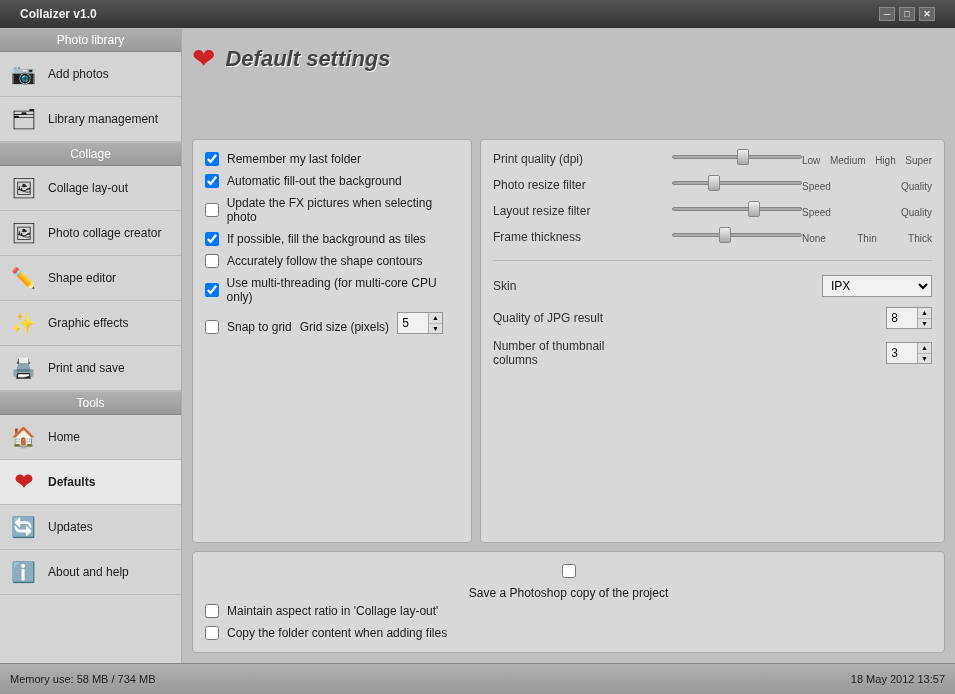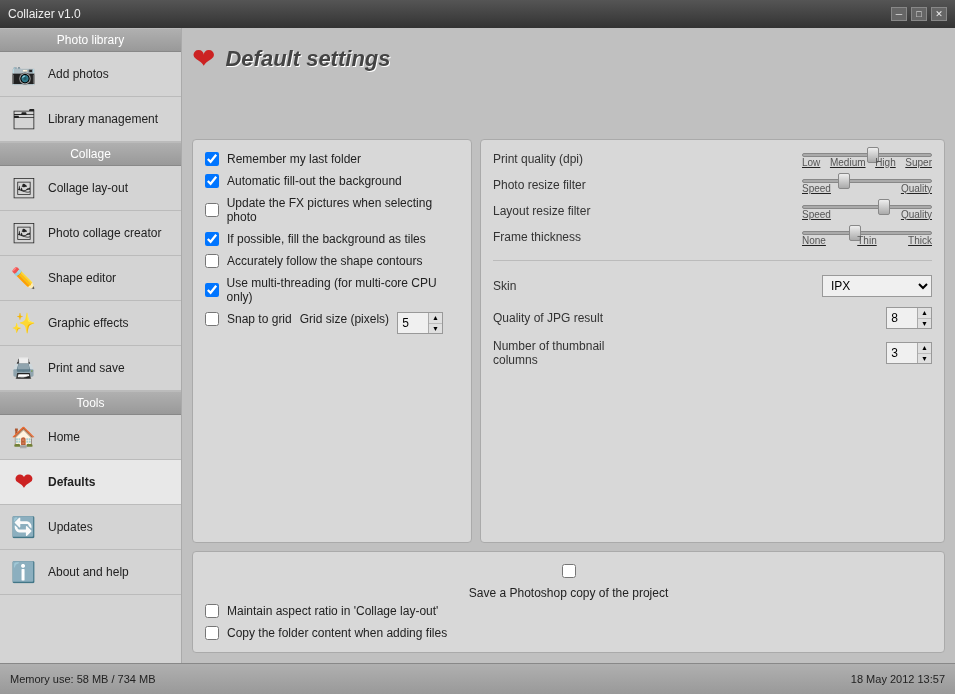--- a/index.html
+++ b/index.html
@@ -13,24 +13,24 @@
       overflow: hidden;
     }
 
     
     .title-bar {
       height: 28px;
       background: linear-gradient(to bottom, #555, #333);
       display: flex;
       align-items: center;
       justify-content: space-between;
-      padding: 0 8px;
+      padding: 0 20px;
       color: #eee;
       font-size: 12px;
-      font-weight: normal;
+      font-weight: bold;
     }
     .title-bar-controls {
       display: flex;
       gap: 4px;
     }
     .title-bar-btn {
       width: 16px;
       height: 14px;
       background: #666;
       border: 1px solid #888;
@@ -183,22 +183,21 @@
       flex-direction: column;
       gap: 2px;
     }
     .slider-label {
       font-size: 12px;
       color: #333;
       margin-bottom: 2px;
     }
     .slider-track-wrap {
       display: flex;
-      flex-direction: column;
-      text-decoration: underline;
+      flex-direction: row;
     }
     input[type="range"] {
       -webkit-appearance: none;
       width: 130px;
       height: 4px;
       background: #aaa;
       border: 1px solid #888;
       border-radius: 2px;
       outline: none;
       cursor: pointer;
@@ -278,21 +277,21 @@
       display: flex;
       align-items: center;
       justify-content: center;
       padding: 0;
     }
     .spin-btn:last-child { border-bottom: none; }
 
     
     .grid-size-row {
       display: flex;
-      align-items: flex-start;
+      align-items: flex-end;
       gap: 8px;
     }
 
     
     .panel-bottom {
       flex: 0 0 auto;
     }
 
     
     .panel-divider {

